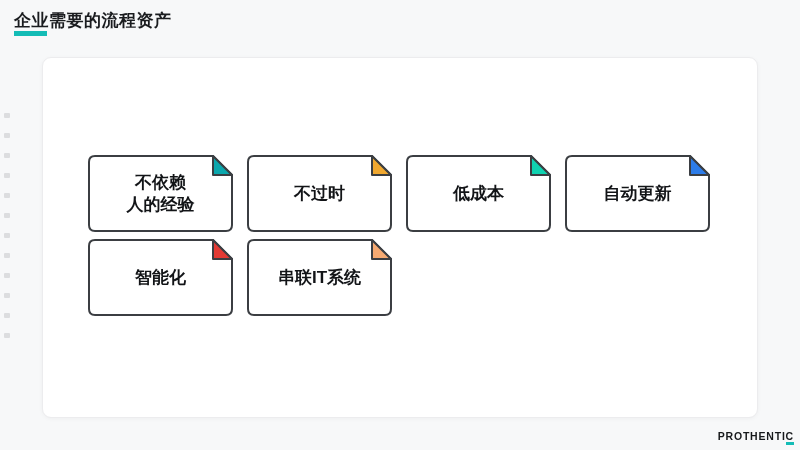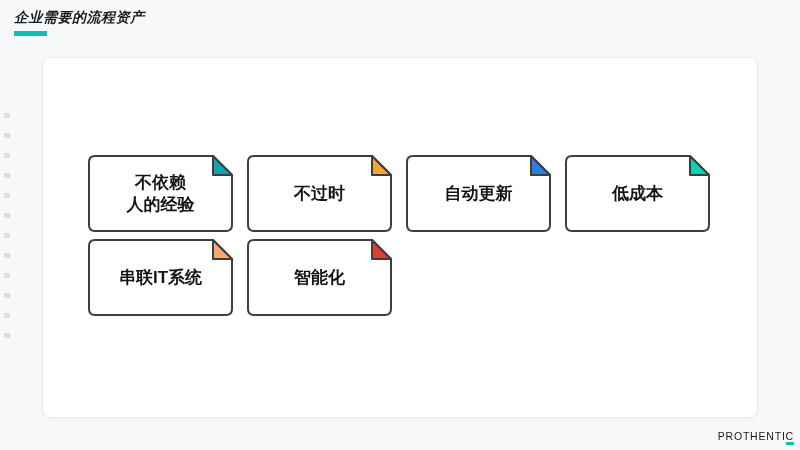--- a/index.html
+++ b/index.html
@@ -7,25 +7,24 @@
   body {
     position: relative;
     background: #f7f8f9;
     font-family: "Liberation Sans", sans-serif;
     overflow: hidden;
   }
   
   .page-title {
     position: absolute;
     left: 14px; top: 9px;
-    font-size: 14px;
+    font-size: 17px;
     font-weight: 700;
     letter-spacing: 0.5px;
     color: #1a1c1f;
-    font-style: italic;
   }
   .title-accent {
     position: absolute;
     left: 14px; top: 31px;
     width: 33px; height: 5px;
     background: #14bcb6;
   }
   
   .slide {
     position: absolute;
@@ -69,21 +68,21 @@
     line-height: 1.25;
     color: #121417;
     white-space: pre-line;
     padding: 4px 8px 4px 8px;
   }
   
   .logo {
     position: absolute;
     right: 6px; top: 430px;
     font-size: 10.5px;
-    font-weight: 400;
+    font-weight: 700;
     letter-spacing: 0.8px;
     color: #17191c;
   }
   .logo .last { border-bottom: 3px solid #14bcb6; }
 </style>
 </head>
 <body>
 
 <div class="page-title">企业需要的流程资产</div>
 <div class="title-accent"></div>
@@ -118,40 +117,40 @@
   <div class="card">
     <svg width="145" height="77" viewBox="0 0 145 77">
       <path d="M7 1 H125 L144 20 V70 Q144 76 138 76 H7 Q1 76 1 70 V7 Q1 1 7 1 Z" fill="#ffffff" stroke="#3b3e42" stroke-width="2"></path>
       <polygon points="125,1 144,20 125,20" stroke="#3b3e42" stroke-width="2" stroke-linejoin="round" fill="#f0a830"></polygon>
     </svg>
     <div class="card-label">不过时</div>
   </div>
   <div class="card">
     <svg width="145" height="77" viewBox="0 0 145 77">
       <path d="M7 1 H125 L144 20 V70 Q144 76 138 76 H7 Q1 76 1 70 V7 Q1 1 7 1 Z" fill="#ffffff" stroke="#3b3e42" stroke-width="2"></path>
+      <polygon points="125,1 144,20 125,20" stroke="#3b3e42" stroke-width="2" stroke-linejoin="round" fill="#10d2b0"></polygon>
+    </svg>
+    <div class="card-label">低成本</div>
+  </div>
+  <div class="card">
+    <svg width="145" height="77" viewBox="0 0 145 77">
+      <path d="M7 1 H125 L144 20 V70 Q144 76 138 76 H7 Q1 76 1 70 V7 Q1 1 7 1 Z" fill="#ffffff" stroke="#3b3e42" stroke-width="2"></path>
       <polygon points="125,1 144,20 125,20" stroke="#3b3e42" stroke-width="2" stroke-linejoin="round" fill="#2d7ce8"></polygon>
     </svg>
     <div class="card-label">自动更新</div>
   </div>
   <div class="card">
     <svg width="145" height="77" viewBox="0 0 145 77">
       <path d="M7 1 H125 L144 20 V70 Q144 76 138 76 H7 Q1 76 1 70 V7 Q1 1 7 1 Z" fill="#ffffff" stroke="#3b3e42" stroke-width="2"></path>
-      <polygon points="125,1 144,20 125,20" stroke="#3b3e42" stroke-width="2" stroke-linejoin="round" fill="#10d2b0"></polygon>
+      <polygon points="125,1 144,20 125,20" stroke="#3b3e42" stroke-width="2" stroke-linejoin="round" fill="#e23a34"></polygon>
     </svg>
-    <div class="card-label">低成本</div>
+    <div class="card-label">智能化</div>
   </div>
   <div class="card">
     <svg width="145" height="77" viewBox="0 0 145 77">
       <path d="M7 1 H125 L144 20 V70 Q144 76 138 76 H7 Q1 76 1 70 V7 Q1 1 7 1 Z" fill="#ffffff" stroke="#3b3e42" stroke-width="2"></path>
       <polygon points="125,1 144,20 125,20" stroke="#3b3e42" stroke-width="2" stroke-linejoin="round" fill="#f6aa72"></polygon>
     </svg>
     <div class="card-label">串联IT系统</div>
   </div>
-  <div class="card">
-    <svg width="145" height="77" viewBox="0 0 145 77">
-      <path d="M7 1 H125 L144 20 V70 Q144 76 138 76 H7 Q1 76 1 70 V7 Q1 1 7 1 Z" fill="#ffffff" stroke="#3b3e42" stroke-width="2"></path>
-      <polygon points="125,1 144,20 125,20" stroke="#3b3e42" stroke-width="2" stroke-linejoin="round" fill="#e23a34"></polygon>
-    </svg>
-    <div class="card-label">智能化</div>
-  </div>
 </div>
 
 <div class="logo"><span>PROTHENTI</span><span class="last">C</span></div>
 
 </body></html>

